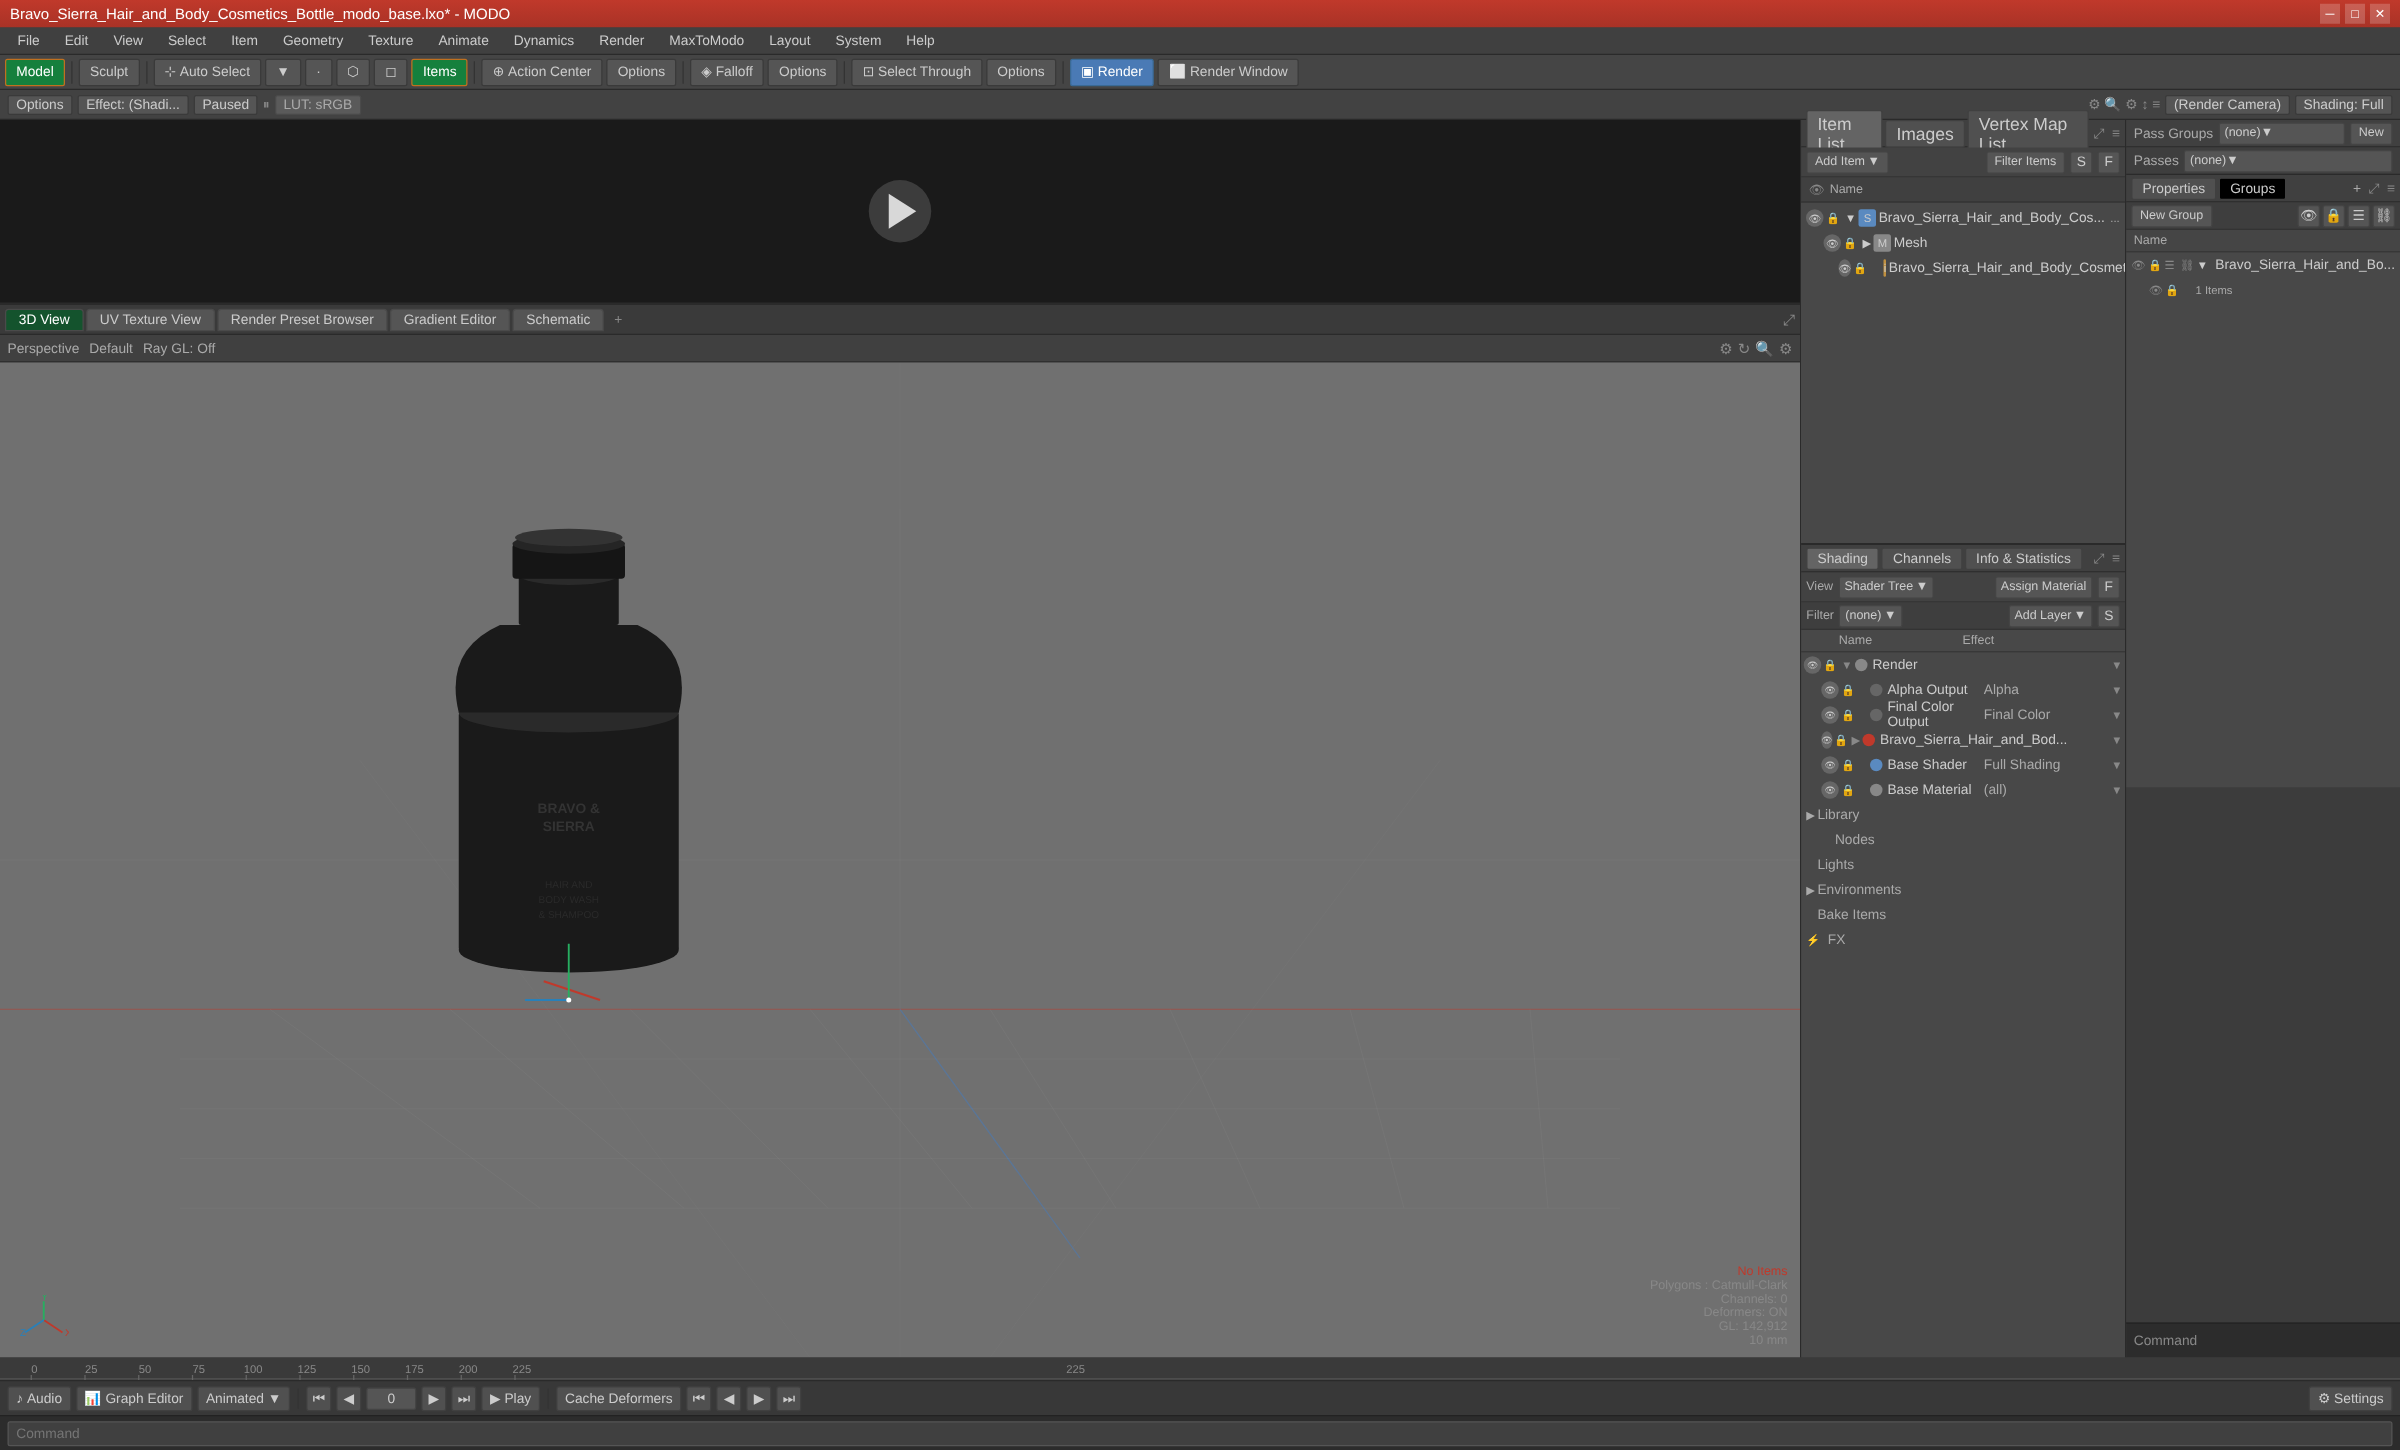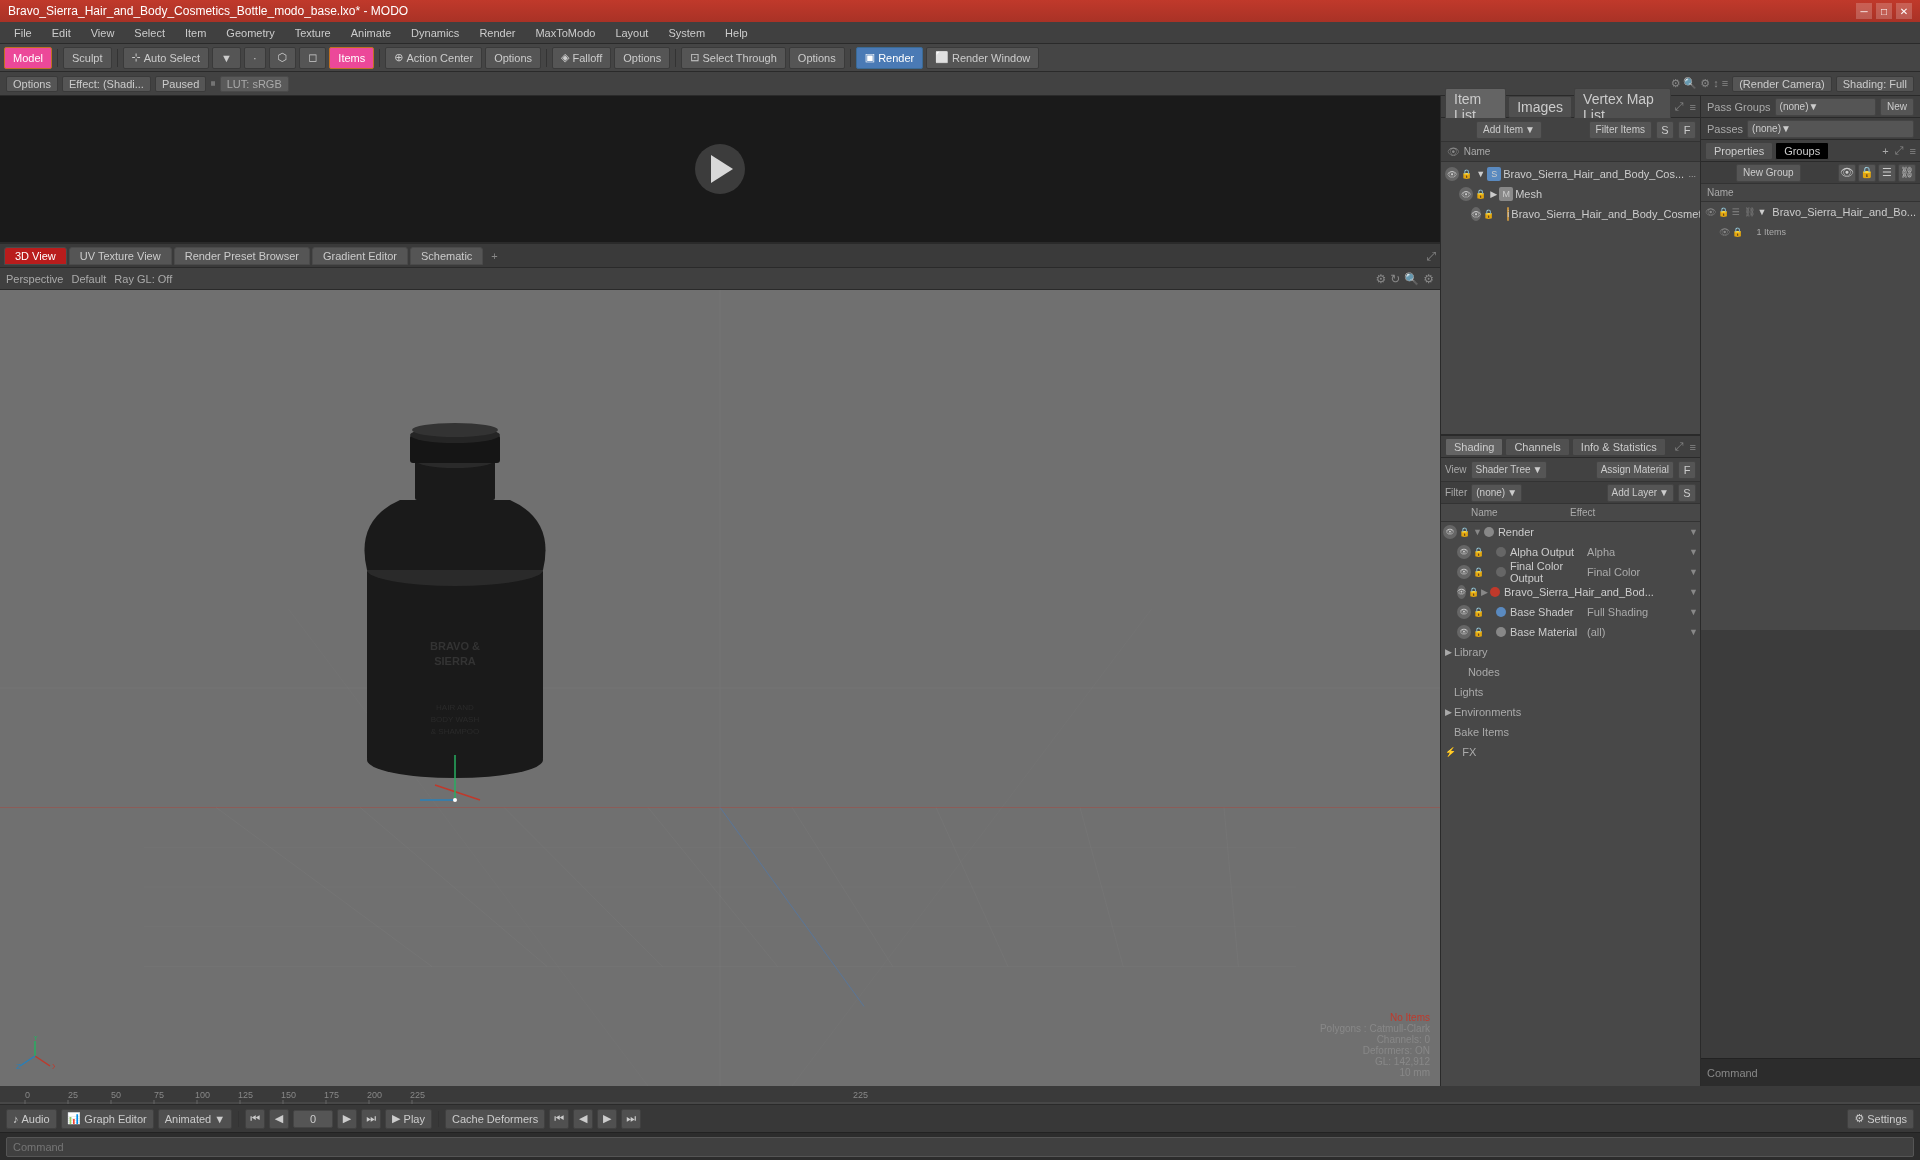--- a/index.html
+++ b/index.html
@@ -70,21 +70,21 @@
       border: 1px solid #3a3a3a;
       color: #cccccc;
       font-size: 11px;
       cursor: pointer;
       border-radius: 2px;
       display: flex;
       align-items: center;
       gap: 3px;
       white-space: nowrap;
     }
-    .tb-btn.active { background: #ec4899; color: #fff; border-color: #c07020; }
+    .tb-btn.active { background: #15803d; color: #fff; border-color: #c07020; }
     .tb-btn.active-blue { background: #4a7ab5; color: #fff; border-color: #3a6a95; }
     .tb-separator { width: 1px; height: 18px; background: #333; margin: 0 2px; }
 
     
     #toolbar2 {
       height: 24px;
       background: #424242;
       display: flex;
       align-items: center;
       padding: 0 6px;
@@ -159,21 +159,21 @@
     }
     .vp-tab {
       padding: 2px 10px;
       background: #555;
       border: 1px solid #4a4a4a;
       border-radius: 3px 3px 0 0;
       color: #ccc;
       font-size: 11px;
       cursor: pointer;
     }
-    .vp-tab.active { background: #b91c1c; color: #fff; }
+    .vp-tab.active { background: #14532d; color: #fff; }
     .vp-tab-add { padding: 2px 6px; color: #888; cursor: pointer; }
 
     
     #viewport-topbar {
       height: 22px;
       background: #404040;
       display: flex;
       align-items: center;
       padding: 0 6px;
       justify-content: space-between;
@@ -257,21 +257,21 @@
     }
     .il-btn {
       height: 18px;
       padding: 0 6px;
       background: #555;
       border: 1px solid #444;
       color: #ccc;
       font-size: 10px;
       cursor: pointer;
       border-radius: 2px;
-      display: flex; align-items: center; gap: 2px; margin-left: 31px;
+      display: flex; align-items: center; gap: 2px;
     }
     .il-btn-square {
       width: 18px; height: 18px;
       background: #555;
       border: 1px solid #444;
       color: #ccc;
       font-size: 11px;
       cursor: pointer;
       border-radius: 2px;
       display: flex; align-items: center; justify-content: center;

